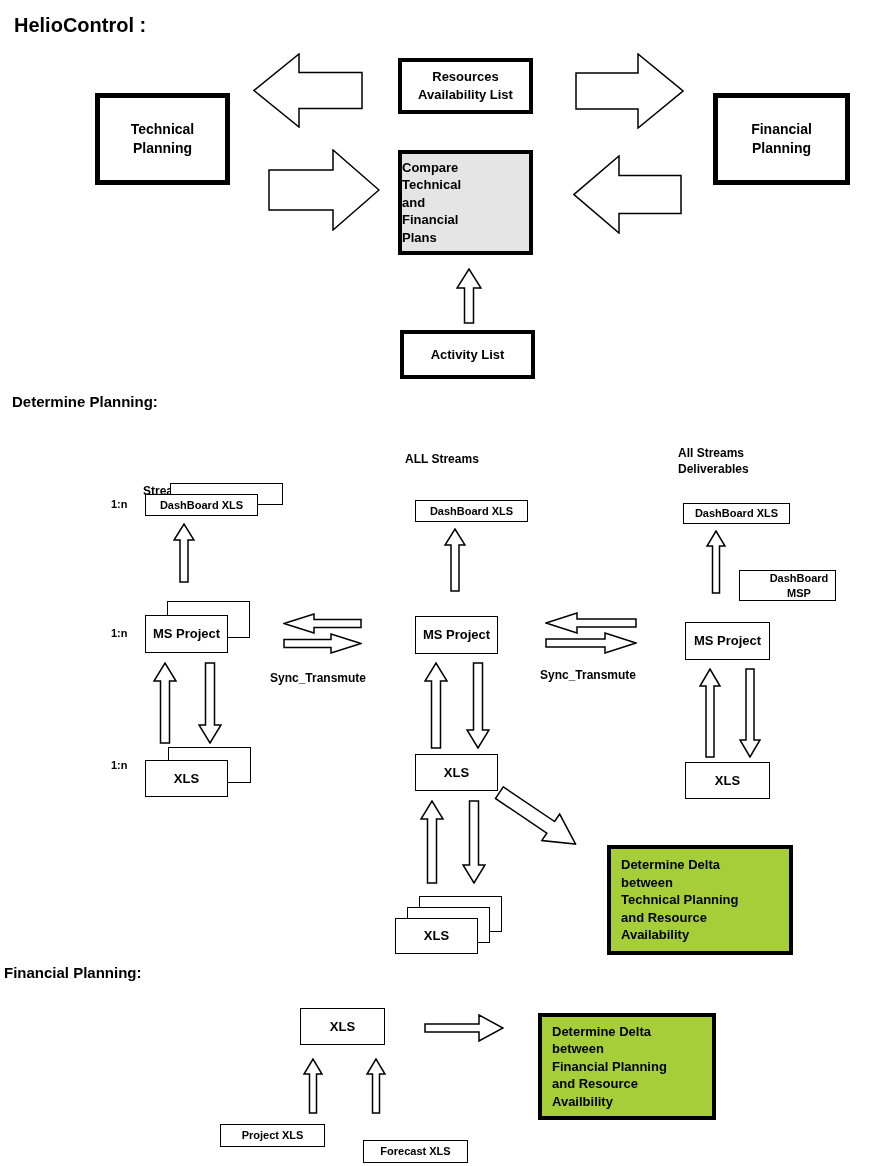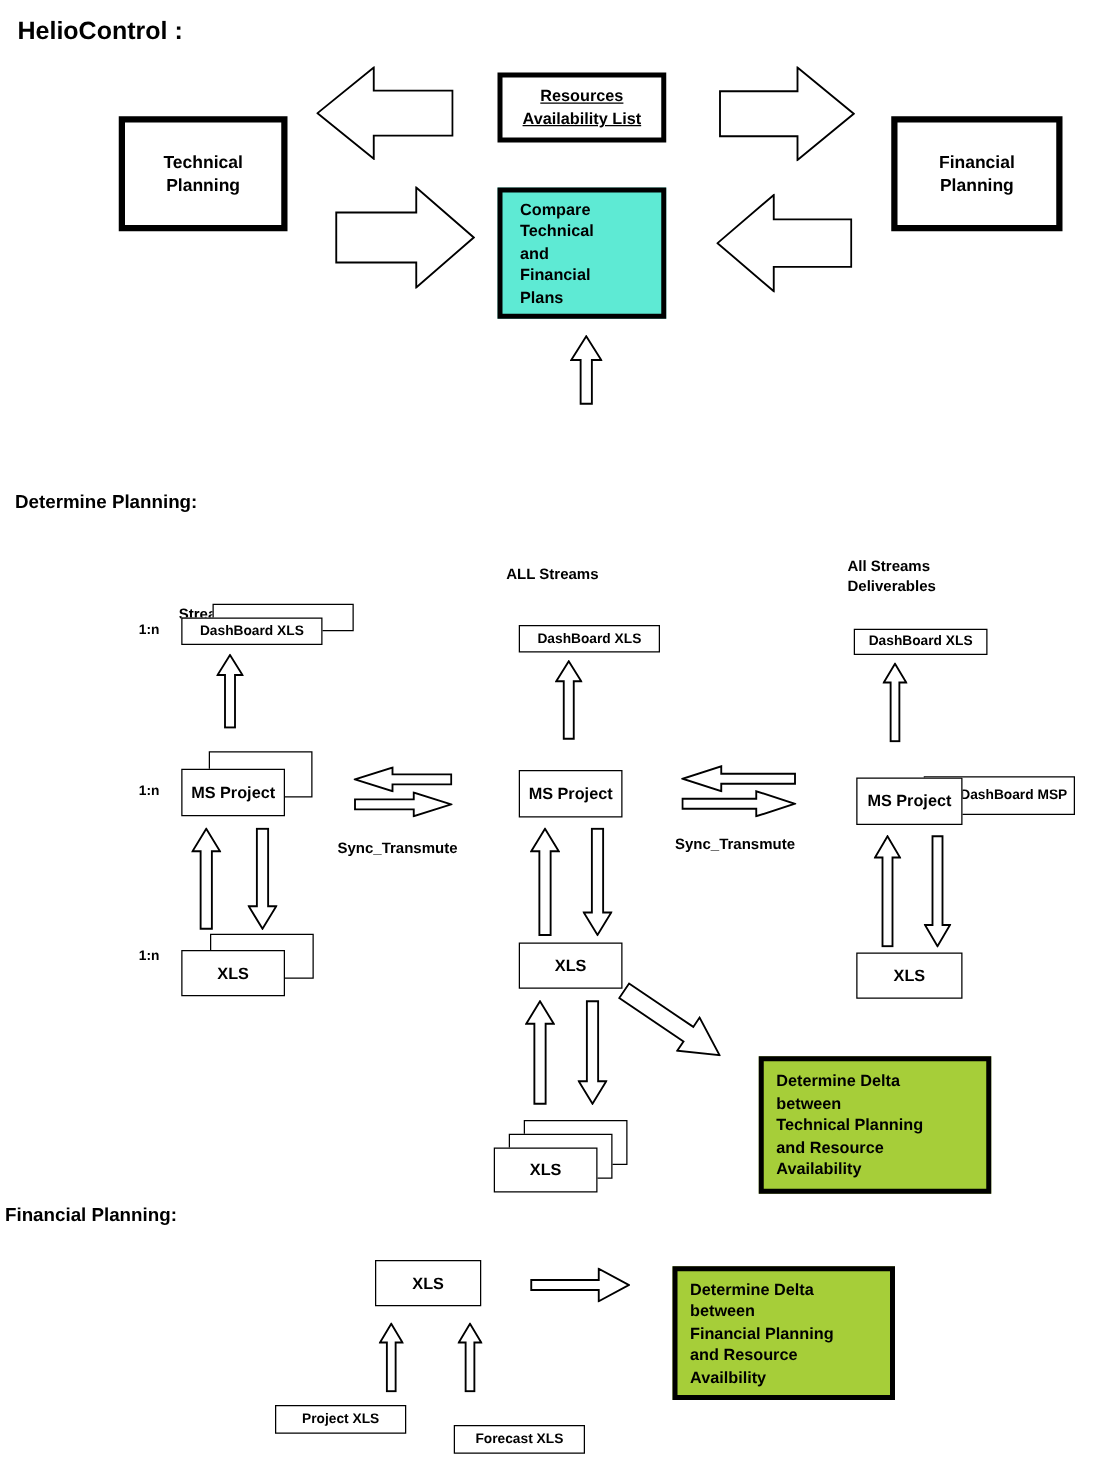--- a/index.html
+++ b/index.html
@@ -25,56 +25,57 @@
 
   <div class="box b5 f14" style="left:95px; top:93px; width:135px; height:92px;">Technical
 Planning</div>
 
   <div class="arrow" style="left:253px; top:53px;"><svg width="110" height="75">
         <g transform="translate(1,1)">
           <polygon points="108,18.5 45,18.5 45,0 0,36.5 45,73 45,54.5 108,54.5" fill="#ffffff" stroke="#000000" stroke-width="1.5"></polygon>
         </g>
       </svg></div>
 
-  <div class="box b4 f13" style="left:398px; top:58px; width:135px; height:56px;text-decoration:underline;">Resources
+  <div class="box b4 f13" style="left:398px; top:58px; width:135px; height:56px;">Resources
 Availability List</div>
 
   <div class="arrow" style="left:575px; top:53px;"><svg width="109" height="76">
         <g transform="translate(1,1)">
           <polygon points="0,19 62,19 62,0 107,37 62,74 62,55 0,55" fill="#ffffff" stroke="#000000" stroke-width="1.5"></polygon>
         </g>
       </svg></div>
 
   <div class="box b5 f14" style="left:713px; top:93px; width:137px; height:92px;">Financial
 Planning</div>
 
   <div class="arrow" style="left:268px; top:149px;"><svg width="112" height="82">
         <g transform="translate(1,1)">
           <polygon points="0,20 64,20 64,0 110,40 64,80 64,60 0,60" fill="#ffffff" stroke="#000000" stroke-width="1.5"></polygon>
         </g>
       </svg></div>
 
-  <div class="box b4 f13 left-align green-box" style="left: 398px; top: 150px; width: 135px; height: 105px; padding-left: 14px; background: #5eead4;">Compare
+  <div class="box b4 f13 left-align green-box" style="left: 398px; top: 150px; width: 135px; height: 105px; background: #e5e5e5;">Compare
 Technical
 and
 Financial
 Plans</div>
 
   <div class="arrow" style="left:573px; top:155px;"><svg width="109" height="79">
         <g transform="translate(1,1)">
           <polygon points="107,19.5 45,19.5 45,0 0,38.5 45,77 45,57.5 107,57.5" fill="#ffffff" stroke="#000000" stroke-width="1.5"></polygon>
         </g>
       </svg></div>
 
   <div class="arrow" style="left:456px; top:268px;"><svg width="26" height="56">
         <g transform="translate(1,1)">
           <polygon points="7.5,54 7.5,19 0,19 12,0 24,19 16.5,19 16.5,54" fill="#ffffff" stroke="#000000" stroke-width="1.5"></polygon>
         </g>
       </svg></div>
 
+  <div class="box b4 f13" style="left:400px; top:330px; width:135px; height:49px;">Activity List</div>
 
   <div class="label f15" style="left:12px; top:392px;">Determine Planning:</div>
 
   <div class="label f12" style="left:143px; top:448px;margin-top:36px;">Streams (1:n)</div>
   <div class="label f12" style="left:405px; top:452px;">ALL Streams</div>
   <div class="label f12" style="left:678px; top:446px;">All Streams
 Deliverables</div>
 
   <div class="label f11" style="left:111px; top:497px;">1:n</div>
   <div class="ghost" style="left:170px; top:483px; width:113px; height:22px;"></div>
@@ -172,21 +173,21 @@
       </svg></div>
   <div class="label f12" style="left:540px; top:668px;">Sync_Transmute</div>
 
   <div class="box b1 f11" style="left:683px; top:503px; width:107px; height:21px;">DashBoard XLS</div>
   <div class="arrow" style="left:706px; top:530px;"><svg width="20" height="64">
         <g transform="translate(1,1)">
           <polygon points="5.5,62 5.5,15 0,15 9,0 18,15 12.5,15 12.5,62" fill="#ffffff" stroke="#000000" stroke-width="1.5"></polygon>
         </g>
       </svg></div>
 
-  <div class="box b1 f11" style="left:739px; top:621px; width:121px; height:31px;padding-left:23px;">DashBoard MSP</div>
+  <div class="box b1 f11" style="left:739px; top:570px; width:97px; height:31px;padding-left:23px;">DashBoard MSP</div>
   <div class="box b1 f13" style="left:685px; top:622px; width:85px; height:38px;">MS Project</div>
 
   <div class="arrow" style="left:699px; top:668px;"><svg width="22" height="90">
         <g transform="translate(1,1)">
           <polygon points="6,88 6,17 0,17 10,0 20,17 14,17 14,88" fill="#ffffff" stroke="#000000" stroke-width="1.5"></polygon>
         </g>
       </svg></div>
   <div class="arrow" style="left:739px; top:668px;"><svg width="22" height="90">
         <g transform="translate(1,1)">
           <polygon points="6,0 6,71 0,71 10,88 20,71 14,71 14,0" fill="#ffffff" stroke="#000000" stroke-width="1.5"></polygon>

